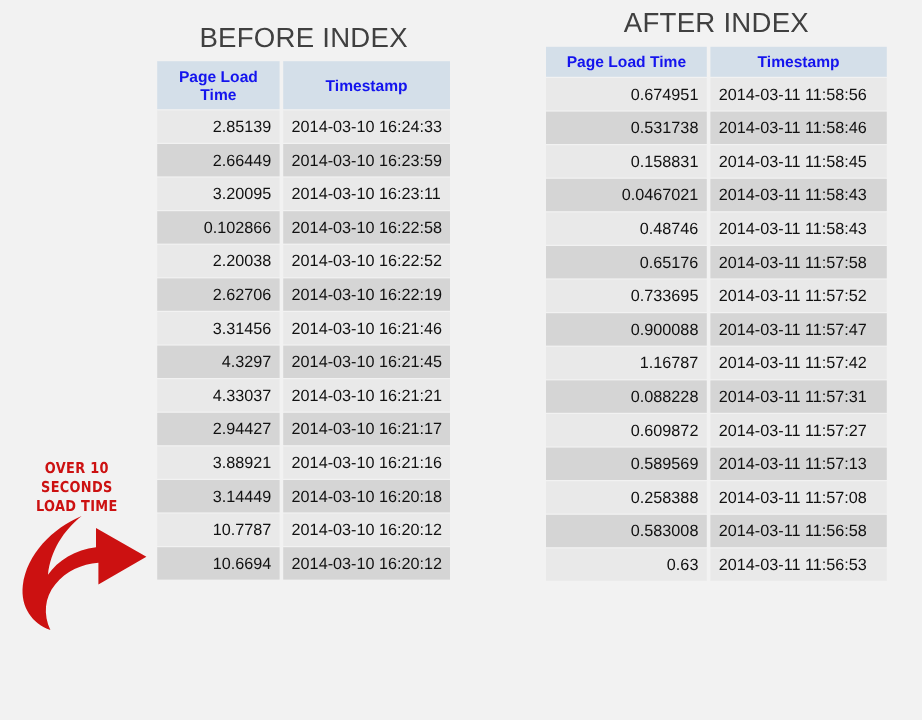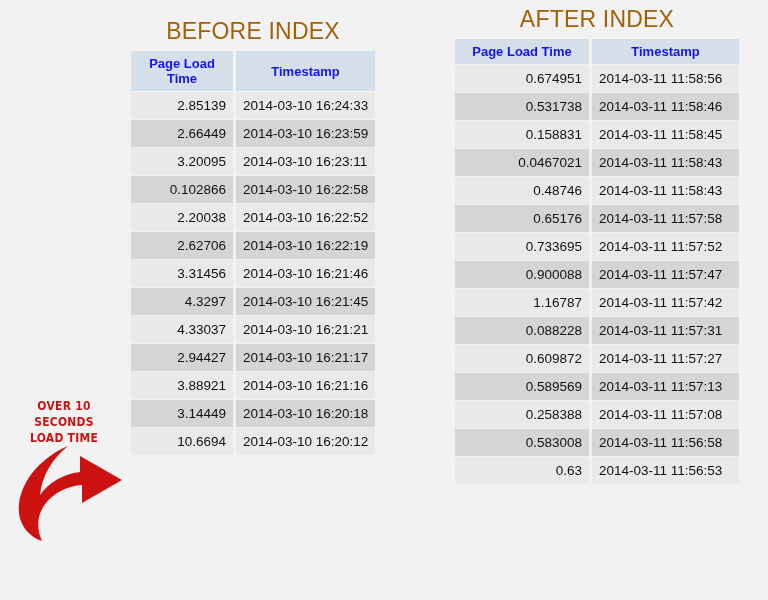--- a/index.html
+++ b/index.html
@@ -18,21 +18,21 @@
   #page-root {
     position: relative;
     width: 768px;
     height: 600px;
   }
 
   
   .annotation {
     position: absolute;
     left: 0px;
-    top: 398px;
+    top: 382px;
     width: 128px;
     height: 160px;
   }
   .annotation-text {
     font-family: "DejaVu Sans", sans-serif;
     color: #cc1111;
     font-weight: bold;
     font-size: 12.5px;
     line-height: 16px;
     letter-spacing: 0.3px;
@@ -54,21 +54,21 @@
   .table-block {
     position: absolute;
   }
   #before-block { left: 128px; top: 14px; width: 250px; }
   #after-block  { left: 452px; top: 2px; width: 290px; }
 
   .table-title {
     font-family: "Liberation Sans", sans-serif;
     font-size: 23px;
     font-weight: normal;
-    color: #a16207;
+    color: #404040;
     text-align: center;
     letter-spacing: 0.2px;
     height: 36px;
     line-height: 34px;
     white-space: nowrap;
   }
 
   table.grid {
     border-collapse: separate;
     border-spacing: 3px 1px;
@@ -170,20 +170,24 @@
           </tr>
           <tr>
             <td class="num">3.88921</td>
             <td class="ts">2014-03-10 16:21:16</td>
           </tr>
           <tr>
             <td class="num">3.14449</td>
             <td class="ts">2014-03-10 16:20:18</td>
           </tr>
           <tr>
+            <td class="num">10.7787</td>
+            <td class="ts">2014-03-10 16:20:12</td>
+          </tr>
+          <tr>
             <td class="num">10.6694</td>
             <td class="ts">2014-03-10 16:20:12</td>
           </tr>
         </tbody>
     </table>
   </div>
 
   <div class="table-block" id="after-block">
     <div class="table-title">AFTER INDEX</div>
     <table class="grid">

